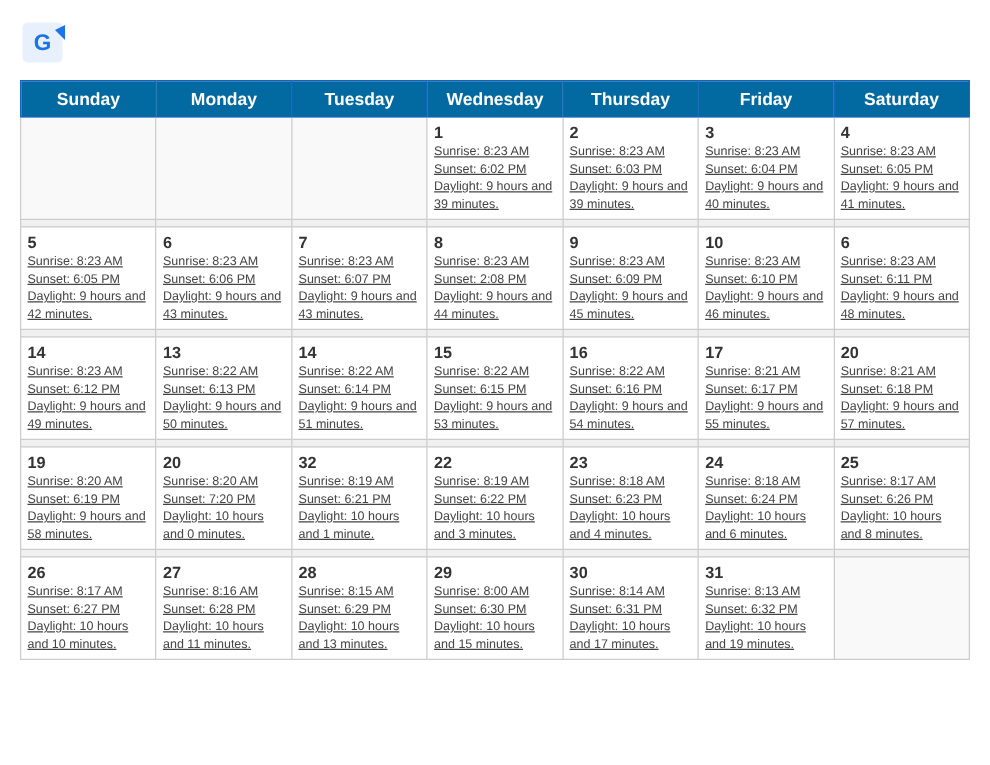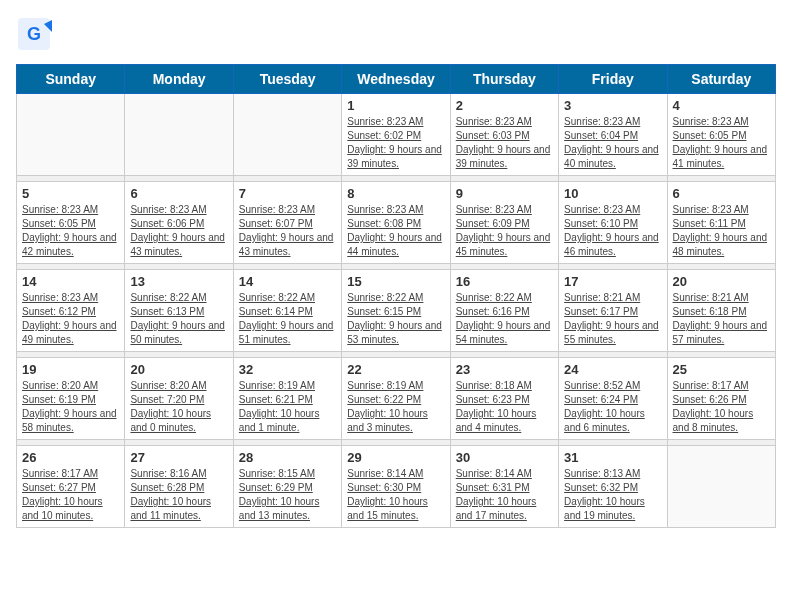--- a/index.html
+++ b/index.html
@@ -161,21 +161,21 @@
         </td>
         <td>
           <div class="day-number">7</div>
           <div class="day-info">Sunrise: 8:23 AM
 Sunset: 6:07 PM
 Daylight: 9 hours and 43 minutes.</div>
         </td>
         <td>
           <div class="day-number">8</div>
           <div class="day-info">Sunrise: 8:23 AM
-Sunset: 6:08 PM
+Sunset: 2:08 PM
 Daylight: 9 hours and 44 minutes.</div>
         </td>
         <td>
           <div class="day-number">9</div>
           <div class="day-info">Sunrise: 8:23 AM
 Sunset: 6:09 PM
 Daylight: 9 hours and 45 minutes.</div>
         </td>
         <td>
           <div class="day-number">10</div>
@@ -278,21 +278,21 @@
 Daylight: 10 hours and 3 minutes.</div>
         </td>
         <td>
           <div class="day-number">23</div>
           <div class="day-info">Sunrise: 8:18 AM
 Sunset: 6:23 PM
 Daylight: 10 hours and 4 minutes.</div>
         </td>
         <td>
           <div class="day-number">24</div>
-          <div class="day-info">Sunrise: 8:52 AM
+          <div class="day-info">Sunrise: 8:18 AM
 Sunset: 6:24 PM
 Daylight: 10 hours and 6 minutes.</div>
         </td>
         <td>
           <div class="day-number">25</div>
           <div class="day-info">Sunrise: 8:17 AM
 Sunset: 6:26 PM
 Daylight: 10 hours and 8 minutes.</div>
         </td>
       </tr>
@@ -319,21 +319,21 @@
 Daylight: 10 hours and 11 minutes.</div>
         </td>
         <td>
           <div class="day-number">28</div>
           <div class="day-info">Sunrise: 8:15 AM
 Sunset: 6:29 PM
 Daylight: 10 hours and 13 minutes.</div>
         </td>
         <td>
           <div class="day-number">29</div>
-          <div class="day-info">Sunrise: 8:14 AM
+          <div class="day-info">Sunrise: 8:00 AM
 Sunset: 6:30 PM
 Daylight: 10 hours and 15 minutes.</div>
         </td>
         <td>
           <div class="day-number">30</div>
           <div class="day-info">Sunrise: 8:14 AM
 Sunset: 6:31 PM
 Daylight: 10 hours and 17 minutes.</div>
         </td>
         <td>

